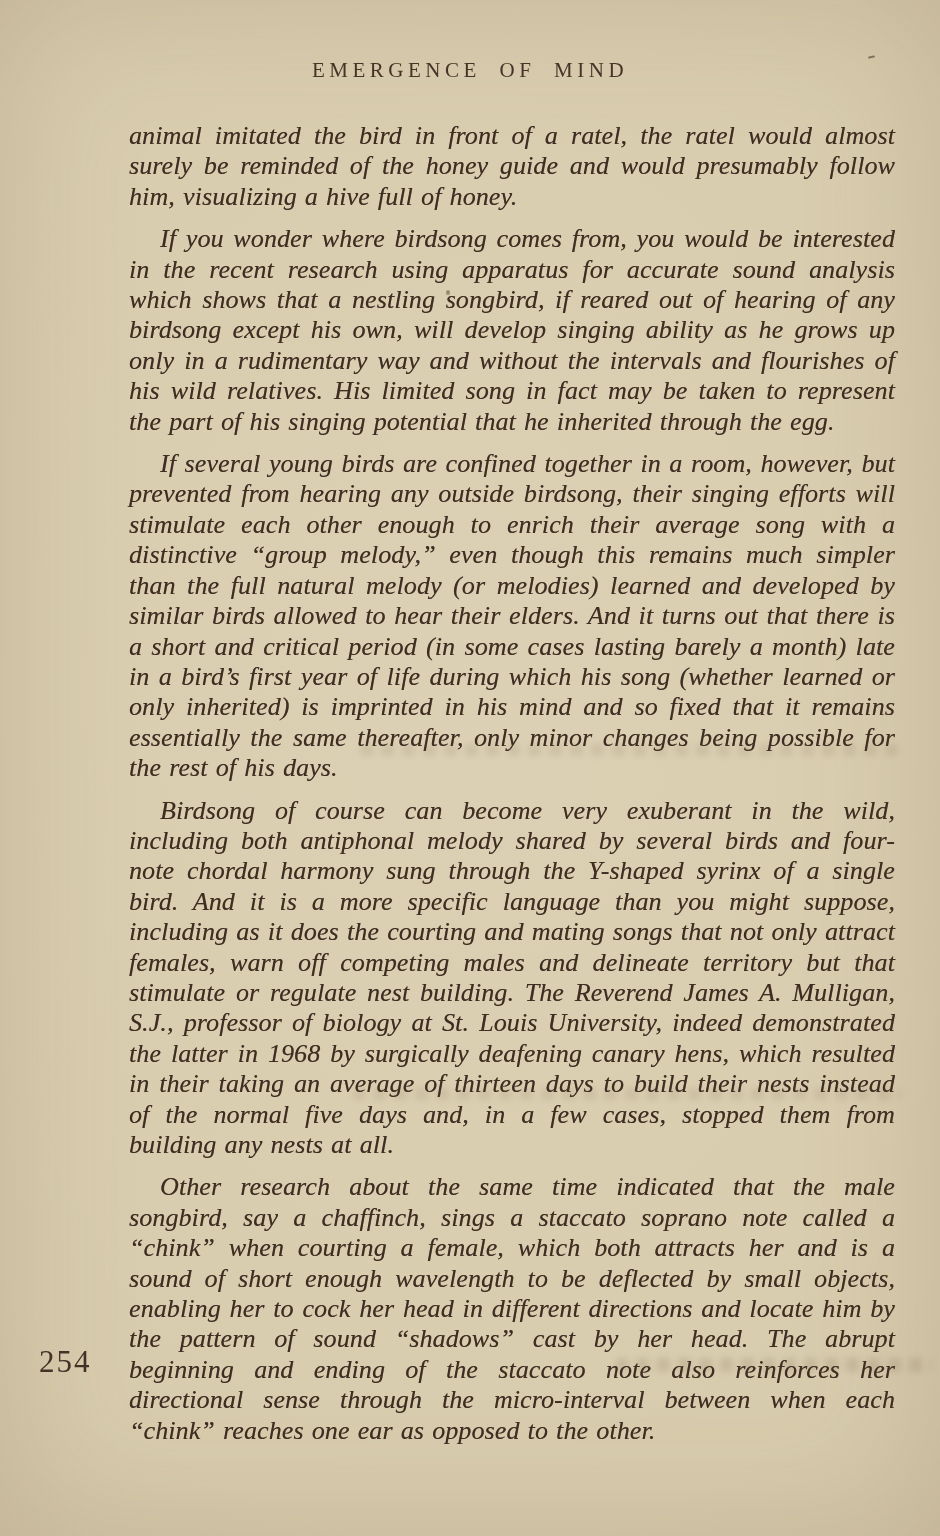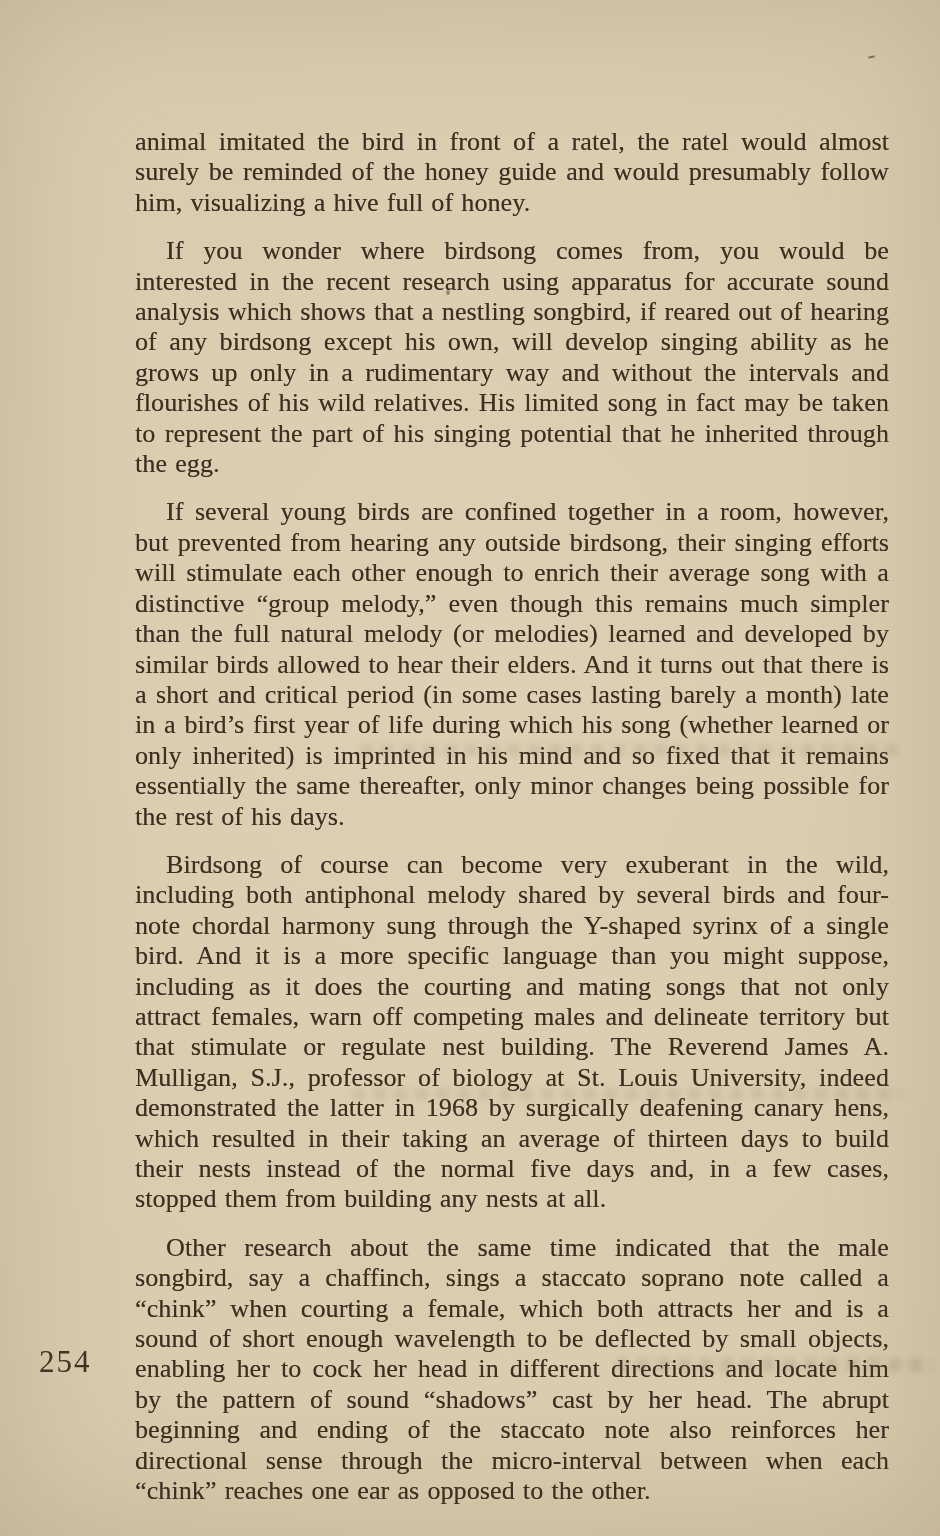--- a/index.html
+++ b/index.html
@@ -51,22 +51,23 @@
     top: 109px;
     left: 117px;
     width: 790px;
     font-size: 26px;
     line-height: 30.4px;
     text-align: justify;
     word-spacing: 1.5px;
     letter-spacing: 0.1px;
   }
   .body-text p {
-    margin: 18px;
+    margin: 12px;
     text-shadow: 0.2px 0.2px 0.3px rgba(63,45,34,0.55);
+    font-style: italic;
   }
   .body-text p.indent {
     text-indent: 31px;
   }
   .page-number {
     position: absolute;
     left: 39px;
     top: 1344px;
     font-size: 31px;
     letter-spacing: 2px;
@@ -99,20 +100,21 @@
   .speck-2 {
     left: 446px; top: 290px; width: 4px; height: 5px;
     opacity: 0.5; border-radius: 50%; filter: blur(0.5px);
   }
 </style>
 </head>
 <body>
 
 <div class="page">
 
+  <div class="running-header">EMERGENCE OF MIND</div>
 
   <div class="body-text">
     <p>animal imitated the bird in front of a ratel, the ratel would almost surely be reminded of the honey guide and would presumably follow him, visualizing a hive full of honey.</p>
     <p class="indent">If you wonder where birdsong comes from, you would be interested in the recent research using apparatus for accurate sound analysis which shows that a nestling songbird, if reared out of hearing of any birdsong except his own, will develop singing ability as he grows up only in a rudimentary way and without the intervals and flourishes of his wild relatives.  His limited song in fact may be taken to represent the part of his singing potential that he inherited through the egg.</p>
     <p class="indent">If several young birds are confined together in a room, however, but prevented from hearing any outside birdsong, their singing efforts will stimulate each other enough to enrich their average song with a distinctive “group melody,” even though this remains much simpler than the full natural melody (or melodies) learned and developed by similar birds allowed to hear their elders.  And it turns out that there is a short and critical period (in some cases lasting barely a month) late in a bird’s first year of life during which his song (whether learned or only inherited) is imprinted in his mind and so fixed that it remains essentially the same thereafter, only minor changes being possible for the rest of his days.</p>
     <p class="indent">Birdsong of course can become very exuberant in the wild, including both antiphonal melody shared by several birds and four-note chordal harmony sung through the Y-shaped syrinx of a single bird.  And it is a more specific language than you might suppose, including as it does the courting and mating songs that not only attract females, warn off competing males and delineate territory but that stimulate or regulate nest building.  The Reverend James A. Mulligan, S.J., professor of biology at St. Louis University, indeed demonstrated the latter in 1968 by surgically deafening canary hens, which resulted in their taking an average of thirteen days to build their nests instead of the normal five days and, in a few cases, stopped them from building any nests at all.</p>
     <p class="indent">Other research about the same time indicated that the male songbird, say a chaffinch, sings a staccato soprano note called a “chink” when courting a female, which both attracts her and is a sound of short enough wavelength to be deflected by small objects, enabling her to cock her head in different directions and locate him by the pattern of sound “shadows” cast by her head.  The abrupt beginning and ending of the staccato note also reinforces her directional sense through the micro-interval between when each “chink” reaches one ear as opposed to the other.</p>
   </div>
 
   <div class="page-number">254</div>

